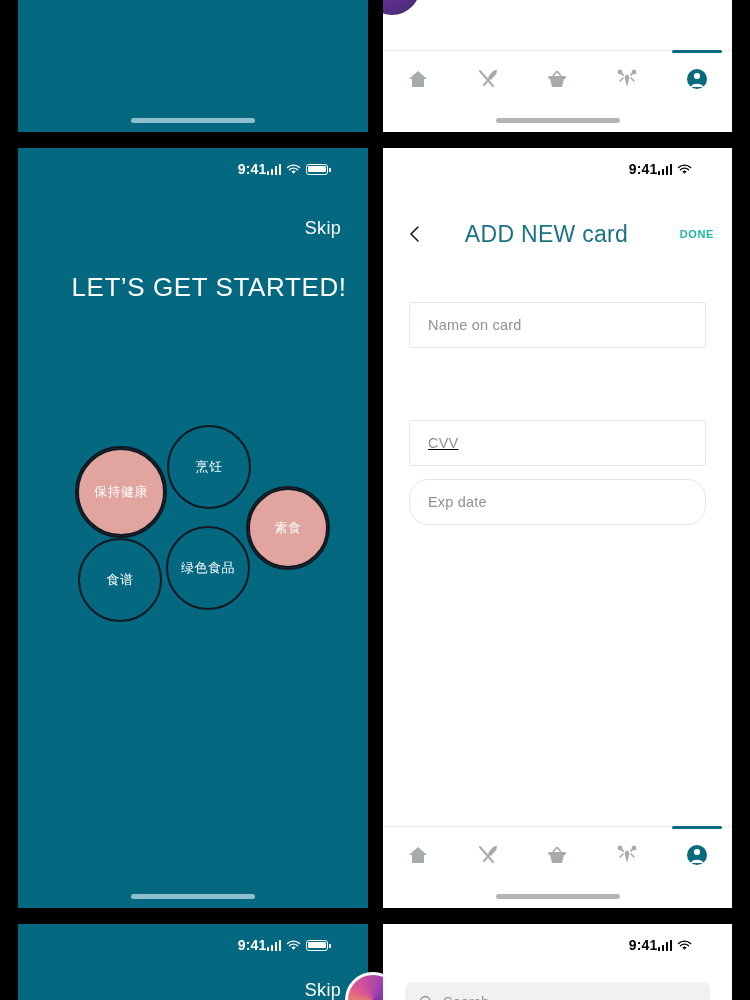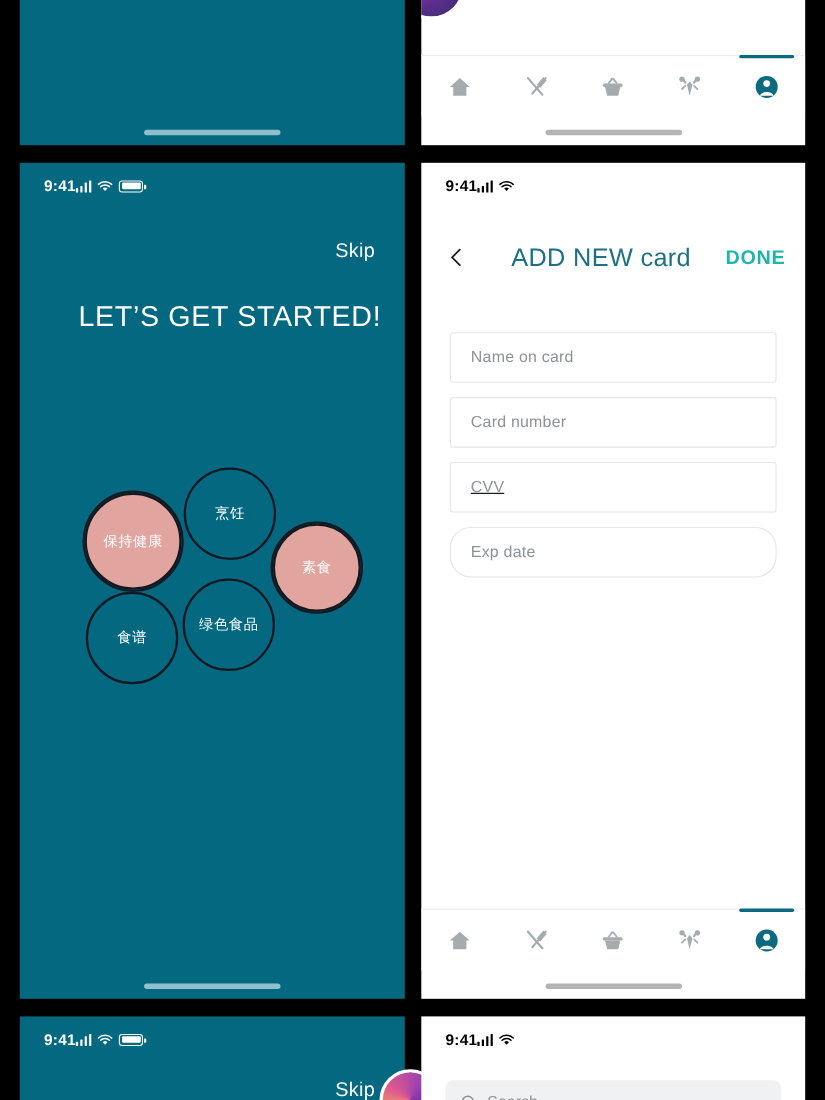--- a/index.html
+++ b/index.html
@@ -12,22 +12,22 @@
   }
 
   
   .panel { position:absolute; overflow:hidden; }
   .panel.teal  { background:#036880; }
   .panel.white { background:#ffffff; }
 
   
   .statusbar {
     position:absolute; top:0; left:0; right:0; height:42px;
-    display:flex; align-items:center; justify-content:flex-start;
-    padding:0 22px;
+    display:flex; align-items:center; justify-content:flex-end;
+    padding:0 40px;
   }
   .status-time { font-size:14px; font-weight:bold; letter-spacing:.2px; }
   .status-right { display:flex; align-items:center; gap:5px; }
   .teal .status-time, .teal .status-right { color:#fff; }
   .white .status-time, .white .status-right { color:#000; }
 
   .bars { display:flex; align-items:flex-end; gap:1.5px; height:11px; }
   .bars i { display:block; width:2.5px; background:currentColor; border-radius:.5px; }
   .bars i:nth-child(1){height:4px;} .bars i:nth-child(2){height:6px;}
   .bars i:nth-child(3){height:8.5px;} .bars i:nth-child(4){height:11px;}
@@ -85,21 +85,21 @@
   .back-chevron {
     position:absolute; left:22px; width:20px; height:20px;
   }
   .card-title {
     position:absolute; left:0; right:0; text-align:center;
     color:#1b7186; font-size:23px; letter-spacing:.3px;
     padding-right:22px;
   }
   .done-btn {
     position:absolute; right:18px; color:#1fb5a8;
-    font-size:18px; font-weight:bold; letter-spacing:.6px;
+    font-size:11px; font-weight:bold; letter-spacing:.6px;
   }
   .field {
     position:absolute; left:26px; right:26px; height:46px;
     border:1px solid #e4e6e8; border-radius:3px;
     display:flex; align-items:center; padding:16px 18px;
     background:#fff;
   }
   .field span { color:#8d9296; font-size:14.5px; letter-spacing:.2px; }
 
   
@@ -203,21 +203,21 @@
   <div class="headline" style="top:124px;">LET’S GET STARTED!</div>
 
   <div class="bubbles">
     <div class="bubble filled" style="left:59px; top:300px; width:88px; height:88px;">
       <div class="ring"></div>
       <span>保持健康</span>
     </div>
     <div class="bubble outline" style="left:149px; top:277px; width:84px; height:84px;">
       <span>烹饪</span>
     </div>
-    <div class="bubble filled" style="left:230px; top:328px; width:80px; height:80px;">
+    <div class="bubble filled" style="left:230px; top:340px; width:80px; height:80px;">
       <div class="ring"></div>
       <span>素食</span>
     </div>
     <div class="bubble outline" style="left:148px; top:378px; width:84px; height:84px;">
       <span>绿色食品</span>
     </div>
     <div class="bubble outline" style="left:60px; top:390px; width:84px; height:84px;">
       <span>食谱</span>
     </div>
   </div>
@@ -247,23 +247,20 @@
   <div class="nav-row" style="top:62px;">
     <svg class="back-chevron" viewBox="0 0 20 20">
       <path d="M13 3 L6 10 L13 17" stroke="#1b1b1b" stroke-width="1.6" fill="none" stroke-linecap="round" stroke-linejoin="round"></path>
     </svg>
     <div class="card-title">ADD NEW card</div>
     <div class="done-btn">DONE</div>
   </div>
 
   <div class="field" style="top:154px;">
     <span>Name on card</span>
-  </div>
-  <div class="field" style="top:213px;">
-    <span>Card number</span>
   </div>
   <div class="field" style="top:272px;text-decoration:underline;">
     <span>CVV</span>
   </div>
   <div class="field" style="top:331px;border-radius:19px;">
     <span>Exp date</span>
   </div>
 
   <div class="tabbar" style="bottom:26px;">
     <div class="tab">

